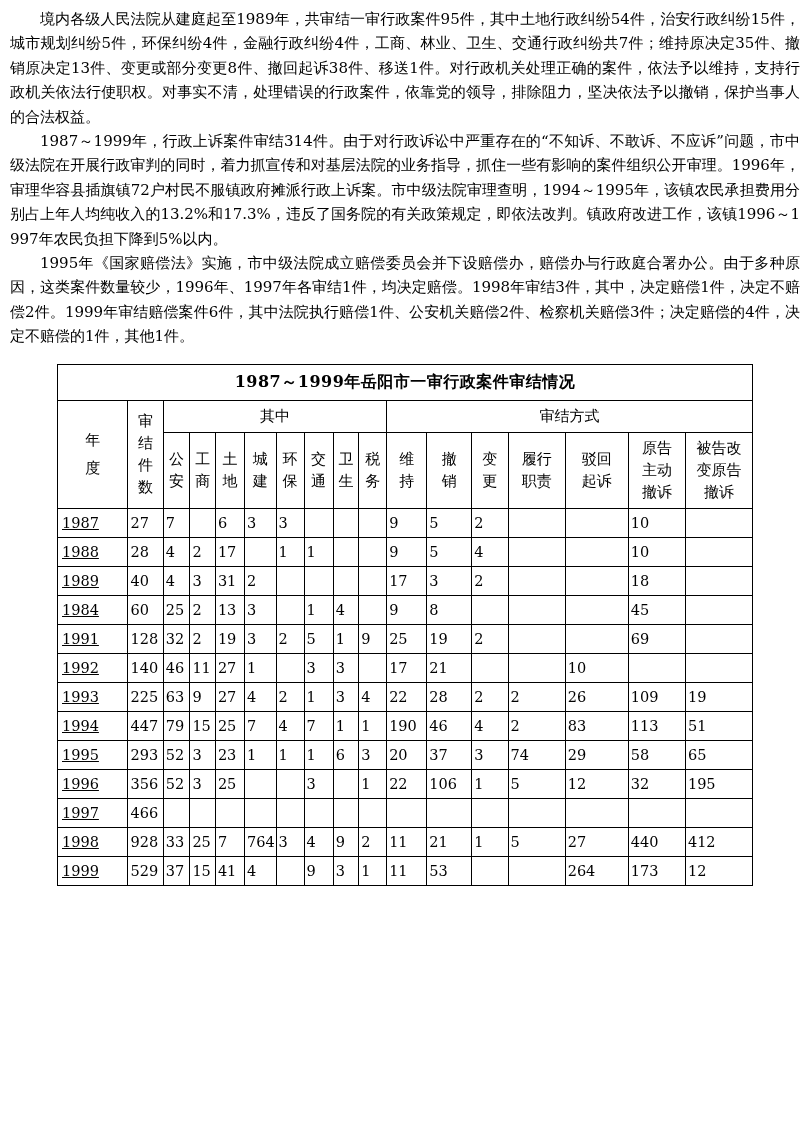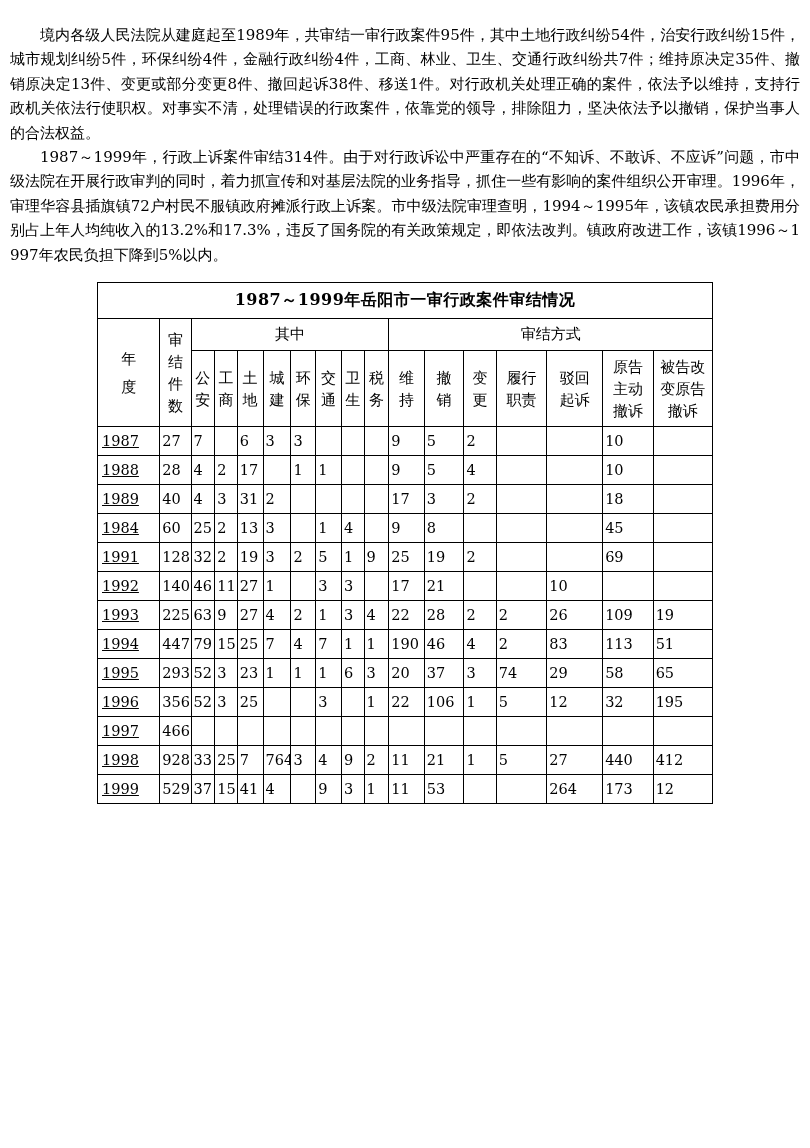--- a/index.html
+++ b/index.html
@@ -3,35 +3,35 @@
 <meta charset="utf-8">
 <style>
   html, body { margin: 0; padding: 0; }
   body {
     width: 810px; height: 1148px;
     background: #ffffff; color: #000000;
     font-family: "DejaVu Serif", "Liberation Serif", serif;
   }
   .page {
     width: 810px; height: 1148px;
-    padding: 23px 10px 0 10px;
+    padding: 7px 10px 0 10px;
     box-sizing: border-box;
     overflow: hidden;
   }
   .para {
     margin: 0;
     font-size: 15px;
     line-height: 24.4px;
     text-align: justify;
     text-indent: 2em;
     word-break: break-all;
   }
   .table-section { margin-top: 15px; }
   table.case-table {
-    width: 616px;
+    width: 696px;
     margin: 0 auto;
     border-collapse: collapse;
     table-layout: fixed;
   }
   .case-table th, .case-table td {
     border: 1px solid #000;
     font-weight: normal;
     box-sizing: border-box;
   }
   .title-row th {
@@ -74,20 +74,21 @@
   td.year-cell { padding-left: 4px; text-decoration: underline; }
 </style>
 </head>
 <body>
 
 <div class="page">
 
   <div class="paragraphs">
       <p class="para">境内各级人民法院从建庭起至1989年，共审结一审行政案件95件，其中土地行政纠纷54件，治安行政纠纷15件，城市规划纠纷5件，环保纠纷4件，金融行政纠纷4件，工商、林业、卫生、交通行政纠纷共7件；维持原决定35件、撤销原决定13件、变更或部分变更8件、撤回起诉38件、移送1件。对行政机关处理正确的案件，依法予以维持，支持行政机关依法行使职权。对事实不清，处理错误的行政案件，依靠党的领导，排除阻力，坚决依法予以撤销，保护当事人的合法权益。</p>
       <p class="para">1987～1999年，行政上诉案件审结314件。由于对行政诉讼中严重存在的“不知诉、不敢诉、不应诉”问题，市中级法院在开展行政审判的同时，着力抓宣传和对基层法院的业务指导，抓住一些有影响的案件组织公开审理。1996年，审理华容县插旗镇72户村民不服镇政府摊派行政上诉案。市中级法院审理查明，1994～1995年，该镇农民承担费用分别占上年人均纯收入的13.2%和17.3%，违反了国务院的有关政策规定，即依法改判。镇政府改进工作，该镇1996～1997年农民负担下降到5%以内。</p>
+      <p class="para">1995年《国家赔偿法》实施，市中级法院成立赔偿委员会并下设赔偿办，赔偿办与行政庭合署办公。由于多种原因，这类案件数量较少，1996年、1997年各审结1件，均决定赔偿。1998年审结3件，其中，决定赔偿1件，决定不赔偿2件。1999年审结赔偿案件6件，其中法院执行赔偿1件、公安机关赔偿2件、检察机关赔偿3件；决定赔偿的4件，决定不赔偿的1件，其他1件。</p>
     </div>
 
   <div class="table-section">
     <table class="case-table">
       <colgroup>
         <col style="width:58px">
           <col style="width:29px">
         <col style="width:22px">
           <col style="width:21px">
           <col style="width:24px">

